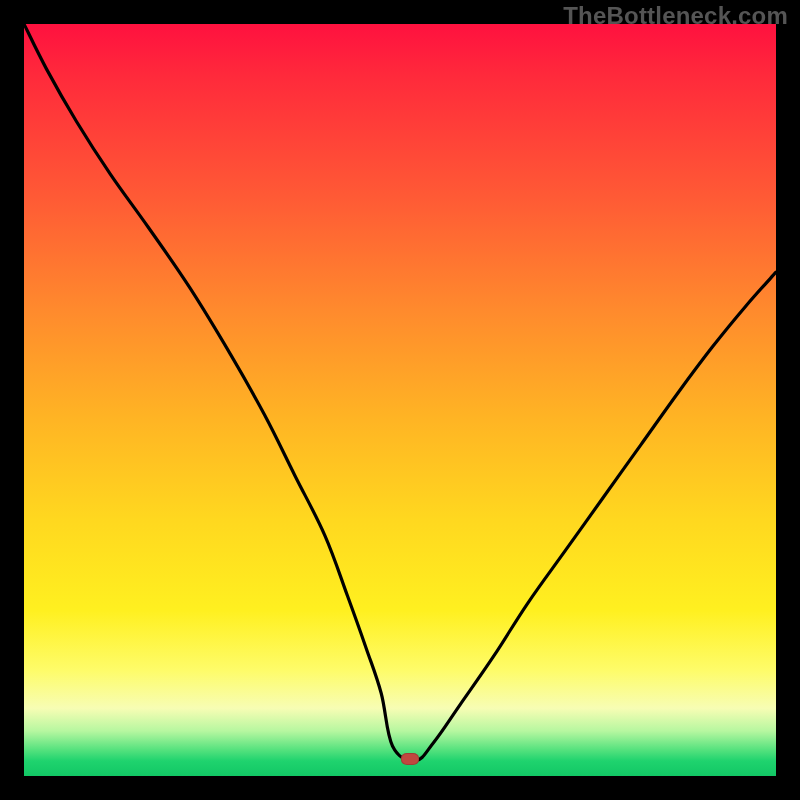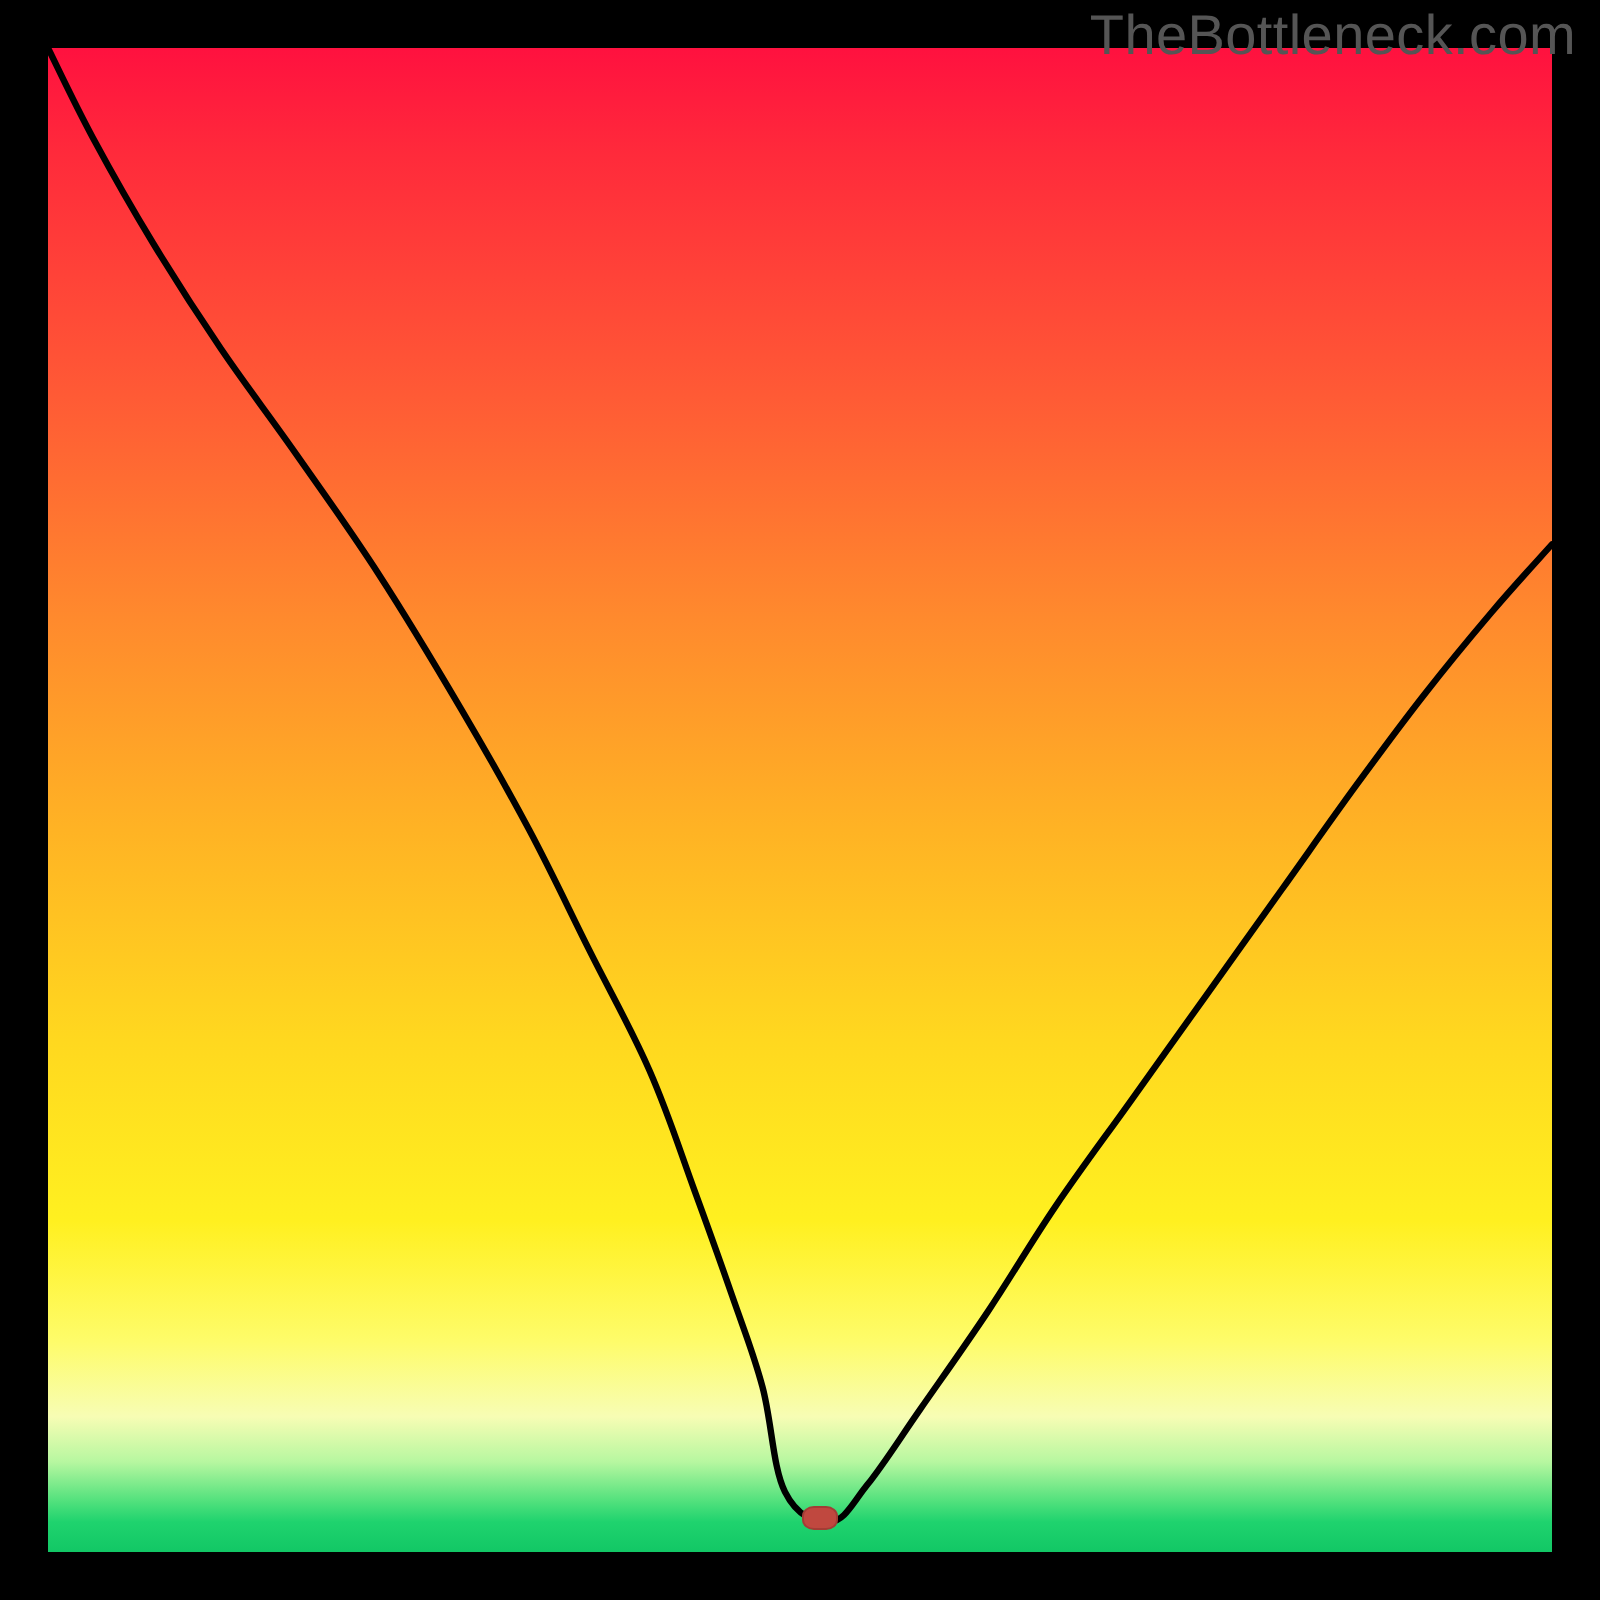--- a/index.html
+++ b/index.html
@@ -15,22 +15,22 @@
     position: relative;
     width: 800px;
     height: 800px;
     background: #000;
   }
   .watermark {
     position: absolute;
     top: 2px;
     right: 12px;
     color: #555;
-    font-size: 28px;
-    font-weight: 400;
+    font-size: 24px;
+    font-weight: 700;
     letter-spacing: 0.2px;
     z-index: 50;
   }
   .plot-area {
     position: absolute;
     left: 24px;
     top: 24px;
     width: 752px;
     height: 752px;
     overflow: hidden;

